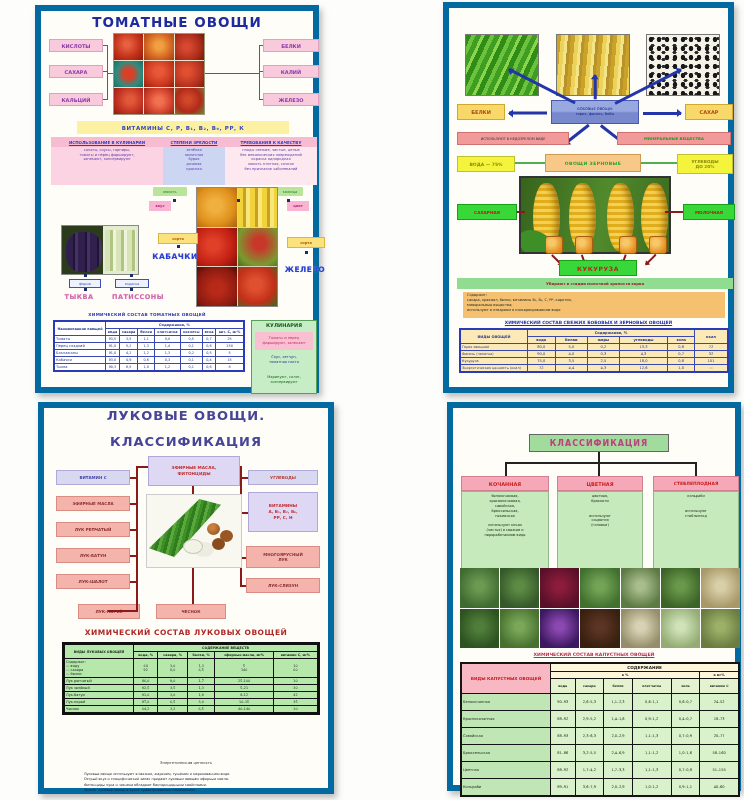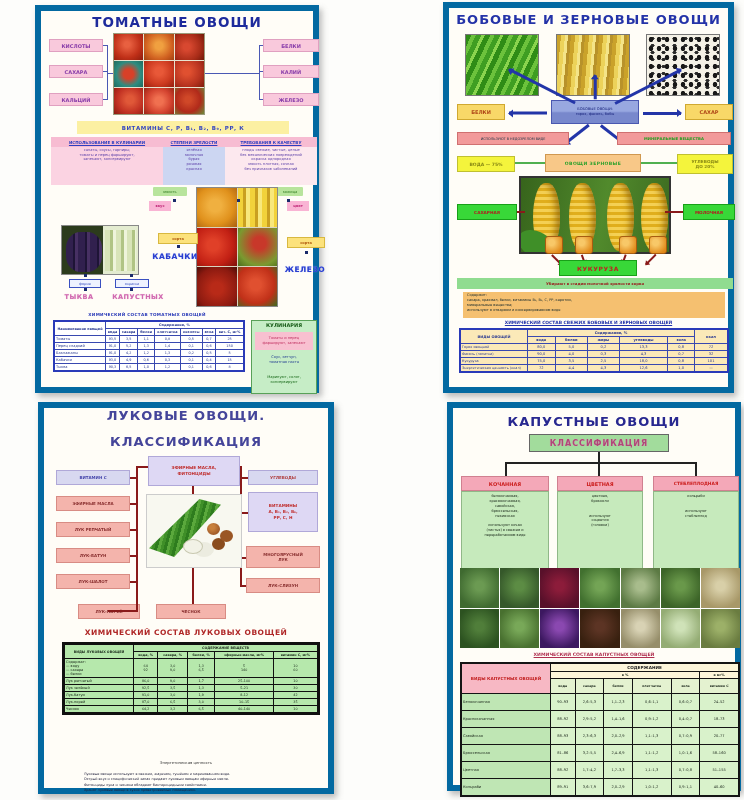--- a/index.html
+++ b/index.html
@@ -207,21 +207,21 @@
     <div class="egg-sticks"></div>
   </div>
 
   <div class="abs ctr ytag" style="left:117px;top:222px;width:40px;height:11px;">сорта</div>
   <div class="abs ctr ytag" style="left:246px;top:226px;width:38px;height:11px;">сорта</div>
   <div class="abs ctr bubble-b" style="left:108px;top:238px;width:52px;height:14px;">КАБАЧКИ</div>
   <div class="abs ctr bubble-b" style="left:244px;top:252px;width:40px;height:13px;">ЖЕЛЕЗО</div>
   <div class="abs ctr btag" style="left:28px;top:268px;width:32px;height:9px;">форма</div>
   <div class="abs ctr btag" style="left:74px;top:268px;width:34px;height:9px;">окраска</div>
   <div class="abs ctr bubble-p" style="left:16px;top:280px;width:44px;height:12px;">ТЫКВА</div>
-  <div class="abs ctr bubble-p" style="left:70px;top:280px;width:54px;height:12px;">КАПУСТНЫХ</div>
+  <div class="abs ctr bubble-p" style="left:70px;top:280px;width:54px;height:12px;">ПАТИССОНЫ</div>
 
   <div class="dot" style="left:132px;top:188px;"></div>
   <div class="dot" style="left:196px;top:188px;"></div>
   <div class="dot" style="left:246px;top:188px;"></div>
   <div class="dot" style="left:136px;top:234px;"></div>
   <div class="dot" style="left:264px;top:240px;"></div>
   <div class="dot" style="left:43px;top:263px;"></div>
   <div class="dot" style="left:89px;top:263px;"></div>
   <div class="dot" style="left:43px;top:277px;"></div>
   <div class="dot" style="left:89px;top:277px;"></div>
@@ -299,21 +299,20 @@
 
   <div class="abs side-panel">
     <div class="hd">КУЛИНАРИЯ</div>
     <div class="sp-box ctr">Томаты и перец<br>фаршируют, запекают</div>
     <div class="sp-line" style="top:34px;">Соус, кетчуп,<br>томатная паста</div>
     <div class="sp-line" style="top:54px;color:#1a6a1a;">Маринуют, солят,<br>консервируют</div>
   </div>
 </div>
 
 <div class="poster" style="left:443px;top:2px;width:291px;height:391px;">
-  <div class="abs p2-title">БОБОВЫЕ И ЗЕРНОВЫЕ ОВОЩИ</div>
 
   <div class="abs ph ph-peas" style="left:16px;"></div>
   <div class="abs ph ph-ybean" style="left:107px;"></div>
   <div class="abs ph ph-bean" style="left:197px;"></div>
 
   <div class="abs ctr blue-box">БОБОВЫЕ ОВОЩИ:<br>горох, фасоль, бобы</div>
   <div class="abs ctr ylb" style="left:8px;top:96px;width:48px;height:16px;">БЕЛКИ</div>
   <div class="abs ctr ylb" style="left:236px;top:96px;width:48px;height:16px;">САХАР</div>
 
   <div class="arr" style="left:126px;top:94px;width:74px;transform:rotate(-153deg);"></div>
@@ -530,21 +529,20 @@
             <td>10</td>
           </tr>
         </tbody>
     </table>
   </div>
   <div class="abs p3-caption">Энергетическая ценность</div>
   <div class="abs p3-foot">Луковые овощи используют в свежем, жареном, тушёном и маринованном виде.<br>Острый вкус и специфический запах придают луковым овощам эфирные масла.<br>Фитонциды лука и чеснока обладают бактерицидными свойствами.<br>Хранят луковые овощи в сухих проветриваемых помещениях.</div>
 </div>
 
 <div class="poster" style="left:447px;top:402px;width:294px;height:389px;">
-  <div class="abs p4-title">КАПУСТНЫЕ ОВОЩИ</div>
   <div class="abs ctr class-box">КЛАССИФИКАЦИЯ</div>
 
   <div class="kline" style="left:145px;top:44px;width:2px;height:10px;"></div>
   <div class="kline" style="left:52px;top:54px;width:192px;height:2px;"></div>
   <div class="kline" style="left:52px;top:54px;width:2px;height:14px;"></div>
   <div class="kline" style="left:145px;top:54px;width:2px;height:14px;"></div>
   <div class="kline" style="left:242px;top:54px;width:2px;height:14px;"></div>
 
   <div class="abs" style="left:8px;top:68px;width:88px;">
     <div class="ctr cab-hd">КОЧАННАЯ</div>

